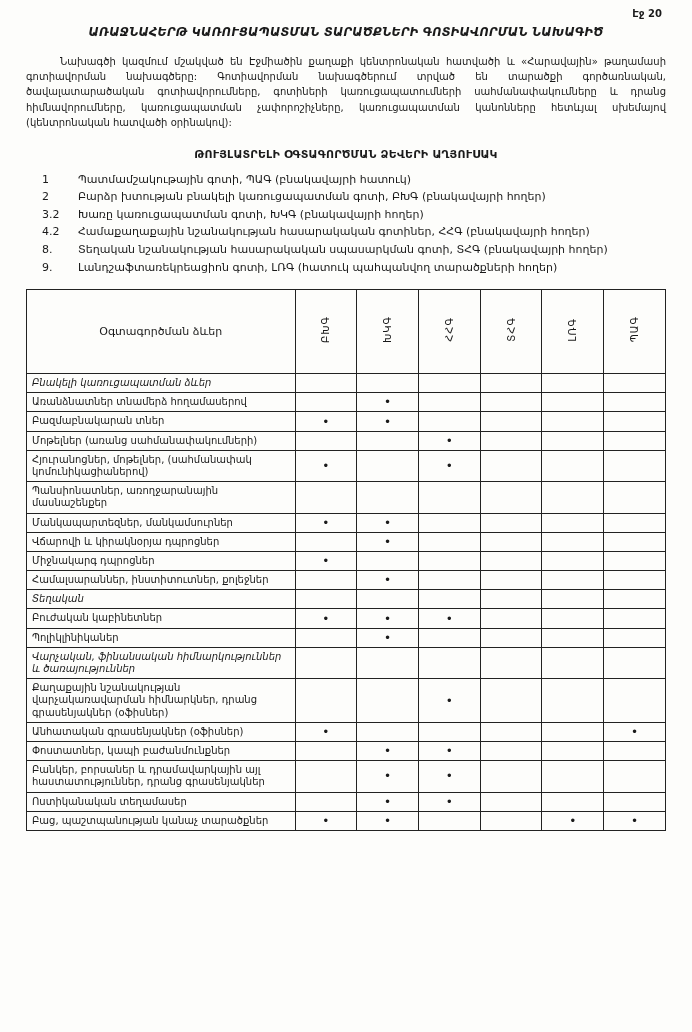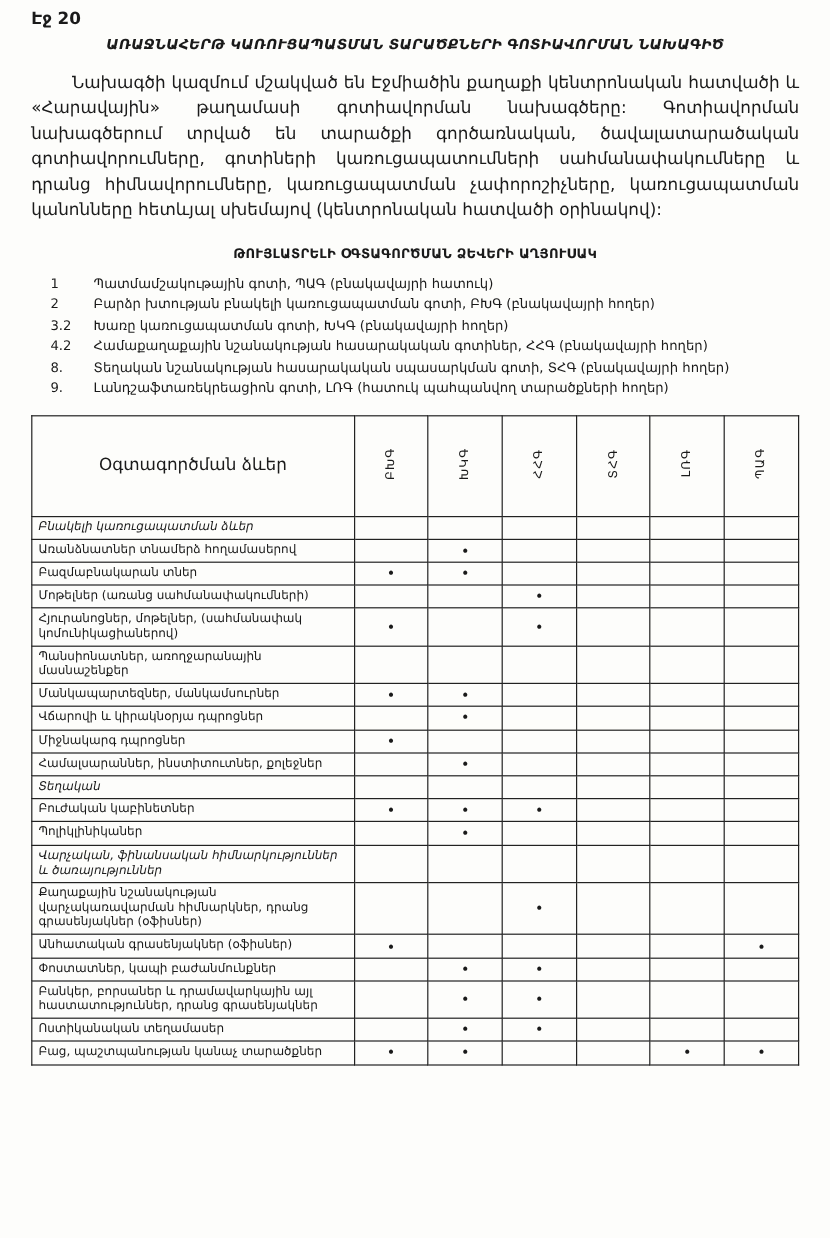--- a/index.html
+++ b/index.html
@@ -2,45 +2,45 @@
 <html><head>
 <meta charset="utf-8">
 <style>
   * { margin:0; padding:0; box-sizing:border-box; }
   html,body { background:#e8e8e8; }
   body { font-family:"DejaVu Sans", sans-serif; color:#1a1a1a; }
   .page {
     width:692px; height:1032px; background:#fdfdfb; margin:0 auto;
     padding:8px 26px 10px 26px; overflow:hidden;
   }
-  .page-num { font-weight:bold; font-size:14px; padding-right:4px; }
+  .page-num { text-align:right; font-weight:bold; font-size:10px; padding-right:4px; }
   .title {
     text-align:center; font-weight:bold; font-size:11.5px; letter-spacing:0.2px;
     margin-top:6px;
     font-style:italic;
   }
   .body-par {
-    margin-top:15px; font-size:14px; line-height:1.52; text-align:justify;
+    margin-top:15px; font-size:10px; line-height:1.52; text-align:justify;
     text-indent:34px;
   }
   .subheading {
     text-align:center; font-weight:bold; font-size:11px; margin:18px 0 12px 0;
     letter-spacing:0.2px;
   }
   .zone-list { font-size:11px; line-height:1.32; margin-top:4px; }
   .zone-item { display:flex; margin:3px 0; padding-left:16px; }
   .zone-num { flex:none; width:36px; }
   .zone-text { flex:1; }
   table.uses-table {
     width:100%; border-collapse:collapse; margin-top:14px; table-layout:fixed;
   }
   table.uses-table th, table.uses-table td {
     border:1px solid #222; font-weight:normal; vertical-align:middle;
   }
-  th.corner { font-size:14px; text-align:center; padding:4px; }
+  th.corner { font-size:11px; text-align:center; padding:4px; }
   th.code { height:84px; text-align:center; }
   .vert {
     display:inline-block; writing-mode:vertical-rl; transform:rotate(180deg);
     font-size:10px; white-space:nowrap; letter-spacing:1px;
   }
   td.label { font-size:10px; line-height:1.22; padding:3px 5px; text-align:left; }
   tr.section td.label { font-style:italic; }
   td.dot { text-align:center; font-size:12px; line-height:1; padding:2px 0; }
 </style>
 </head>

